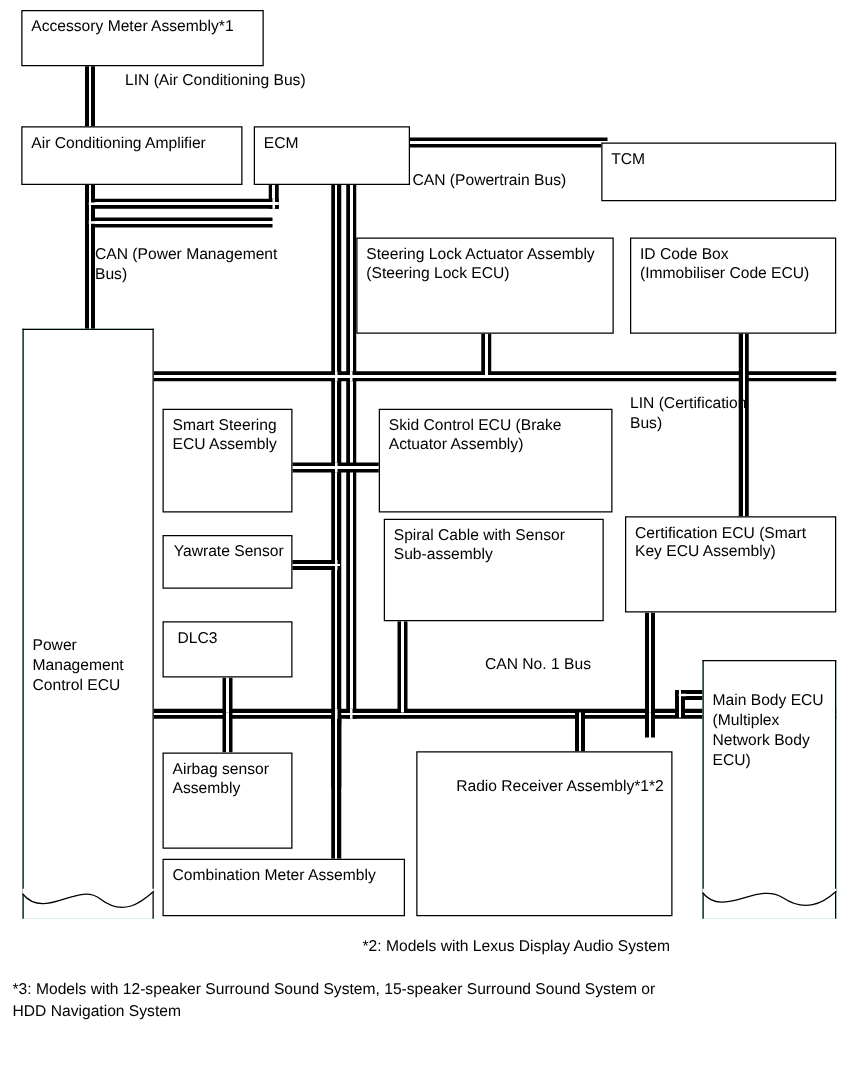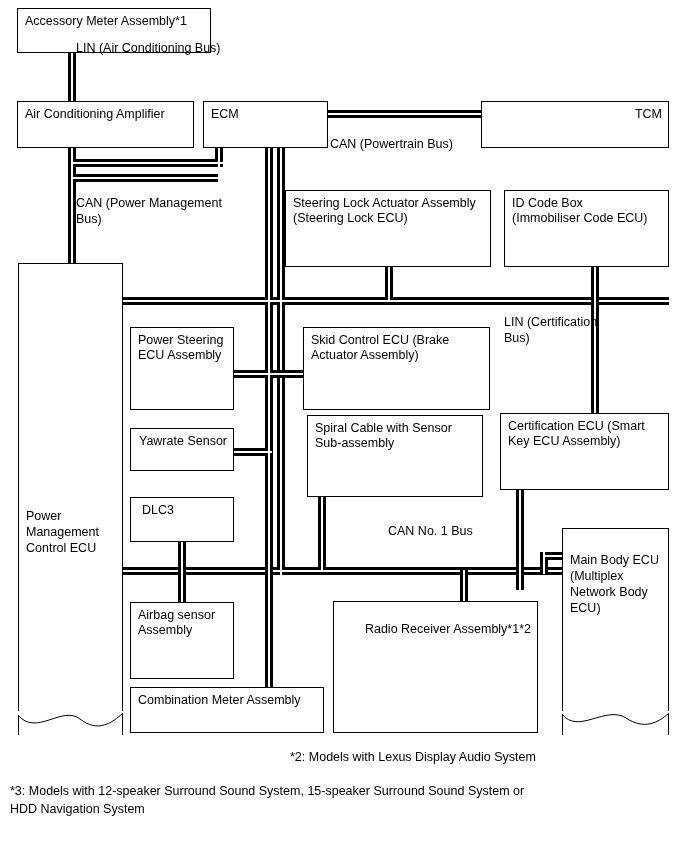--- a/index.html
+++ b/index.html
@@ -168,29 +168,29 @@
   <div class="busV" style="left:460px; top:570px; height:32px;"></div>
 
   <div class="busV" style="left:516px; top:570px; height:20px;"></div>
 
   <div class="box" style="left:17px; top:8px; width:194px; height:45px;">Accessory Meter Assembly*1</div>
 
   <div class="box" style="left:17px; top:101px; width:177px; height:47px;">Air Conditioning Amplifier</div>
 
   <div class="box" style="left:203px; top:101px; width:125px; height:47px;">ECM</div>
 
-  <div class="box" style="left:481px; top:101px; width:188px; height:47px;text-align:right;">TCM</div>
+  <div class="box" style="left:481px; top:114px; width:188px; height:47px;">TCM</div>
 
   <div class="box" style="left:285px; top:190px; width:206px; height:77px;">Steering Lock Actuator Assembly
 (Steering Lock ECU)</div>
 
   <div class="box" style="left:504px; top:190px; width:165px; height:77px;">ID Code Box
 (Immobiliser Code ECU)</div>
 
-  <div class="box" style="left:130px; top:327px; width:104px; height:83px;">Power Steering
+  <div class="box" style="left:130px; top:327px; width:104px; height:83px;">Smart Steering
 ECU Assembly</div>
 
   <div class="box" style="left:130px; top:428px; width:104px; height:43px;text-align:right;">Yawrate Sensor</div>
 
   <div class="box pad2" style="left:130px; top:497px; width:104px; height:45px;">DLC3</div>
 
   <div class="box" style="left:130px; top:602px; width:104px; height:77px;">Airbag sensor
 Assembly</div>
 
   <div class="box" style="left:130px; top:687px; width:194px; height:46px;">Combination Meter Assembly</div>
@@ -224,21 +224,21 @@
     <svg width="107" height="24" viewBox="0 0 107 24">
       <path d="M0 0 L0 3 C 16 24, 44 -6, 64 7 C 82 19, 96 12, 107 2 L107 0 Z" fill="#ffffff" stroke="none"></path>
       <path d="M0 3 C 16 24, 44 -6, 64 7 C 82 19, 96 12, 107 2" fill="none" stroke="#000" stroke-width="1"></path>
     </svg>
     <div class="tx" style="left:8px; top:24px;">Main Body ECU
 (Multiplex
 Network Body
 ECU)</div>
   </div>
 
-  <div class="lbl" style="left:76px; top:40px;">LIN (Air Conditioning Bus)</div>
+  <div class="lbl" style="left:76px; top:56px;padding-left:24px;">LIN (Air Conditioning Bus)</div>
 
   <div class="lbl" style="left:330px; top:136px;">CAN (Powertrain Bus)</div>
 
   <div class="lbl" style="left:76px; top:195px;">CAN (Power Management
 Bus)</div>
 
   <div class="lbl" style="left:504px; top:314px;">LIN (Certification
 Bus)</div>
 
   <div class="lbl" style="left:388px; top:523px;">CAN No. 1 Bus</div>

